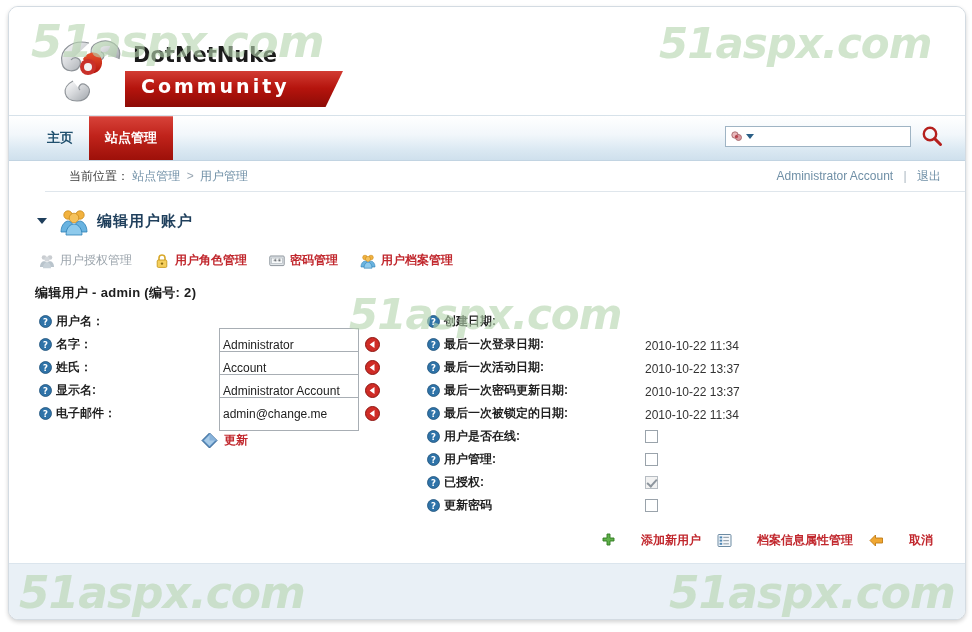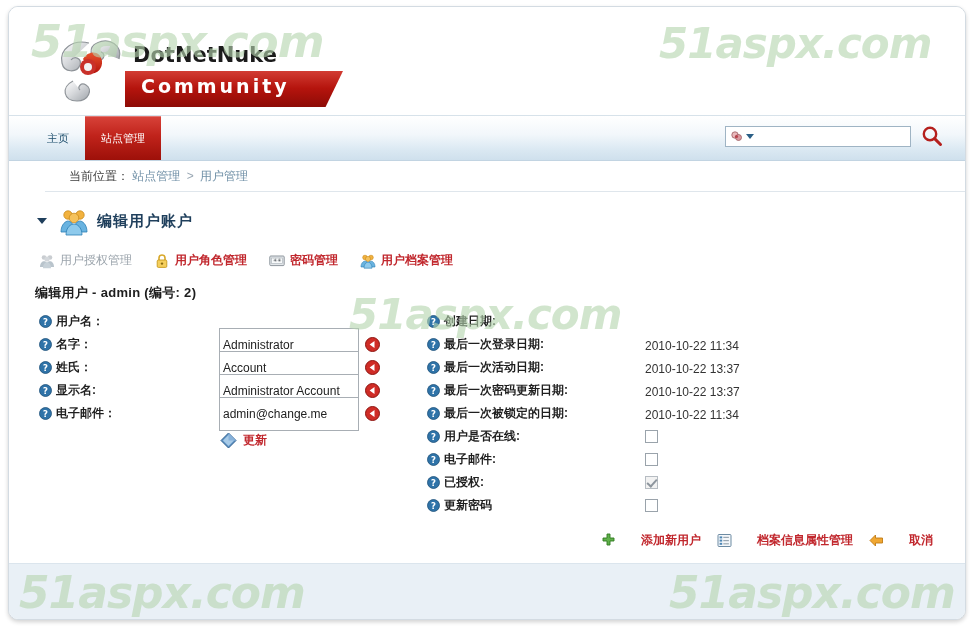--- a/index.html
+++ b/index.html
@@ -110,22 +110,22 @@
     left: 22px;
     top: 0;
     height: 44px;
     display: flex;
     align-items: stretch;
   }
   .nav-tab {
     display: flex;
     align-items: center;
     padding: 0 16px;
-    font-size: 11px;
-    font-weight: normal;
+    font-size: 13px;
+    font-weight: bold;
     color: #20506e;
     cursor: pointer;
     text-decoration: none;
   }
   .nav-tab.active {
     background: linear-gradient(to bottom, #d8433a 0%, #c0231b 45%, #9d1009 100%);
     color: #ffffff;
     box-shadow: inset 0 1px 0 rgba(255,255,255,0.28);
   }
   #search-wrap {
@@ -344,21 +344,21 @@
     width: 4px; height: 8px;
     border: solid #8d959d;
     border-width: 0 2px 2px 0;
     transform: rotate(42deg);
   }
   #col-right .fcheck-wrap { width: 218px; }
 
   
   #update-row {
     position: absolute;
-    left: 211px;
+    left: 192px;
     top: 240px;
     display: flex;
     align-items: center;
   }
   #update-link {
     display: flex;
     align-items: center;
     font-size: 12px;
     font-weight: bold;
     color: #c1272d;
@@ -459,20 +459,25 @@
     </div>
   </div>
 
   <div id="crumbbar">
     <div id="breadcrumb">
       <span class="crumb-label">当前位置：</span>
       <span class="crumb-link">站点管理</span>
       <span class="crumb-sep">&gt;</span>
       <span class="crumb-link">用户管理</span>
     </div>
+    <div id="account-area">
+      <span class="acct-link">Administrator Account</span>
+      <span class="acct-sep">|</span>
+      <span class="acct-link">退出</span>
+    </div>
   </div>
 
   <div id="content">
 
     <div id="module-title-row">
       <span class="collapse-tri"></span>
       <svg class="users-icon-big" viewBox="0 0 30 30">
         <circle cx="9" cy="9" r="4.2" fill="#f2b23e" stroke="#c98a1c" stroke-width="0.8"></circle>
         <circle cx="21" cy="9" r="4.2" fill="#f2b23e" stroke="#c98a1c" stroke-width="0.8"></circle>
         <circle cx="15" cy="12" r="4.8" fill="#f5c25c" stroke="#c98a1c" stroke-width="0.8"></circle>
@@ -681,21 +686,21 @@
         </span>
         <span class="fcheck"></span>
       </div>
 
       <div class="frow">
         <span class="flabel fcheck-wrap">
           <svg class="help-icon" viewBox="0 0 13 13">
             <circle cx="6.5" cy="6.5" r="6" fill="#2f73a8" stroke="#1c4f78" stroke-width="0.8"></circle>
             <text x="6.5" y="9.6" font-size="8.5" fill="#ffffff" text-anchor="middle" font-family="DejaVu Sans, sans-serif" font-weight="bold">?</text>
           </svg>
-          <span>电子邮件:</span>
+          <span>用户管理:</span>
         </span>
         <span class="fcheck"></span>
       </div>
 
       <div class="frow">
         <span class="flabel fcheck-wrap">
           <svg class="help-icon" viewBox="0 0 13 13">
             <circle cx="6.5" cy="6.5" r="6" fill="#2f73a8" stroke="#1c4f78" stroke-width="0.8"></circle>
             <text x="6.5" y="9.6" font-size="8.5" fill="#ffffff" text-anchor="middle" font-family="DejaVu Sans, sans-serif" font-weight="bold">?</text>
           </svg>

